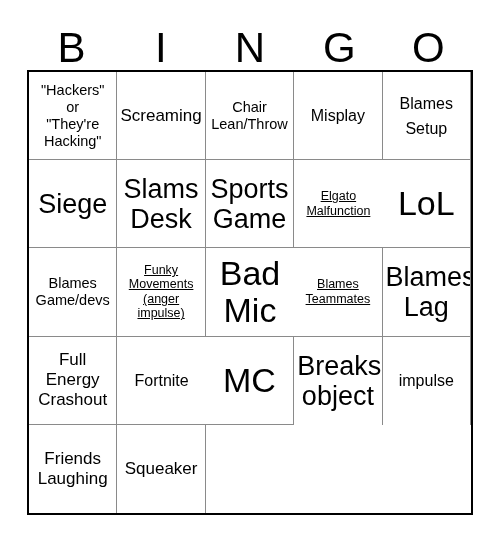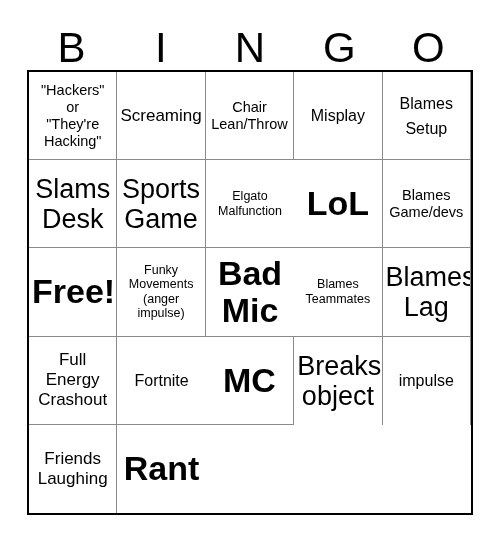--- a/index.html
+++ b/index.html
@@ -69,26 +69,26 @@
   .cell.col5 { border-right: none; }
   .cell.row5 { border-bottom: none; }
 
   .cell-text {
     display: block;
     width: 100%;
     white-space: pre-line;
     color: #000000;
   }
   
-  .fs-xs  { font-size: 12.5px; line-height: 14.5px; }
+  .fs-xs  { font-size: 12.5px; line-height: 14.5px; text-decoration: underline; }
   .fs-sm  { font-size: 14.5px; line-height: 17px; }
   .fs-md  { font-size: 17px;   line-height: 20px; }
   .fs-lg  { font-size: 16px;   line-height: 25px; }
   .fs-xl  { font-size: 27px;   line-height: 30px; }
-  .fs-xxl { font-size: 34px;   line-height: 37px; font-weight: bold; }
+  .fs-xxl { font-size: 34px;   line-height: 37px; }
 </style>
 </head>
 <body>
 
 <div id="card">
 
   <div id="bingo-header">
     <div class="header-letter">B</div>
     <div class="header-letter">I</div>
     <div class="header-letter">N</div>
@@ -110,41 +110,41 @@
         <span class="cell-text fs-sm">Chair
 Lean/Throw</span>
       </div>
       <div class="cell col4 row1">
         <span class="cell-text fs-lg">Misplay</span>
       </div>
       <div class="cell col1 row2">
         <span class="cell-text fs-lg">Blames
 Setup</span>
       </div>
+      <div class="cell col2 row2">
+        <span class="cell-text fs-xl">Siege</span>
+      </div>
       <div class="cell col3 row2">
         <span class="cell-text fs-xl">Slams
 Desk</span>
       </div>
       <div class="cell col4 row2">
         <span class="cell-text fs-xl">Sports
 Game</span>
       </div>
       <div class="cell col5 row2">
         <span class="cell-text fs-xs">Elgato
 Malfunction</span>
       </div>
       <div class="cell col1 row3">
         <span class="cell-text fs-xxl">LoL</span>
       </div>
       <div class="cell col2 row3">
         <span class="cell-text fs-sm">Blames
 Game/devs</span>
-      </div>
-      <div class="cell col3 row3">
-        <span class="cell-text fs-xxl">Free!</span>
       </div>
       <div class="cell col4 row3">
         <span class="cell-text fs-xs">Funky
 Movements
 (anger
 impulse)</span>
       </div>
       <div class="cell col5 row3">
         <span class="cell-text fs-xxl">Bad
 Mic</span>
@@ -172,18 +172,18 @@
         <span class="cell-text fs-xl">Breaks
 object</span>
       </div>
       <div class="cell col2 row5">
         <span class="cell-text fs-lg">impulse</span>
       </div>
       <div class="cell col3 row5">
         <span class="cell-text fs-md">Friends
 Laughing</span>
       </div>
-      <div class="cell col5 row5">
-        <span class="cell-text fs-xxl">Rant</span>
+      <div class="cell col4 row5">
+        <span class="cell-text fs-md">Squeaker</span>
       </div>
     </div>
 
 </div>
 
 </body></html>

